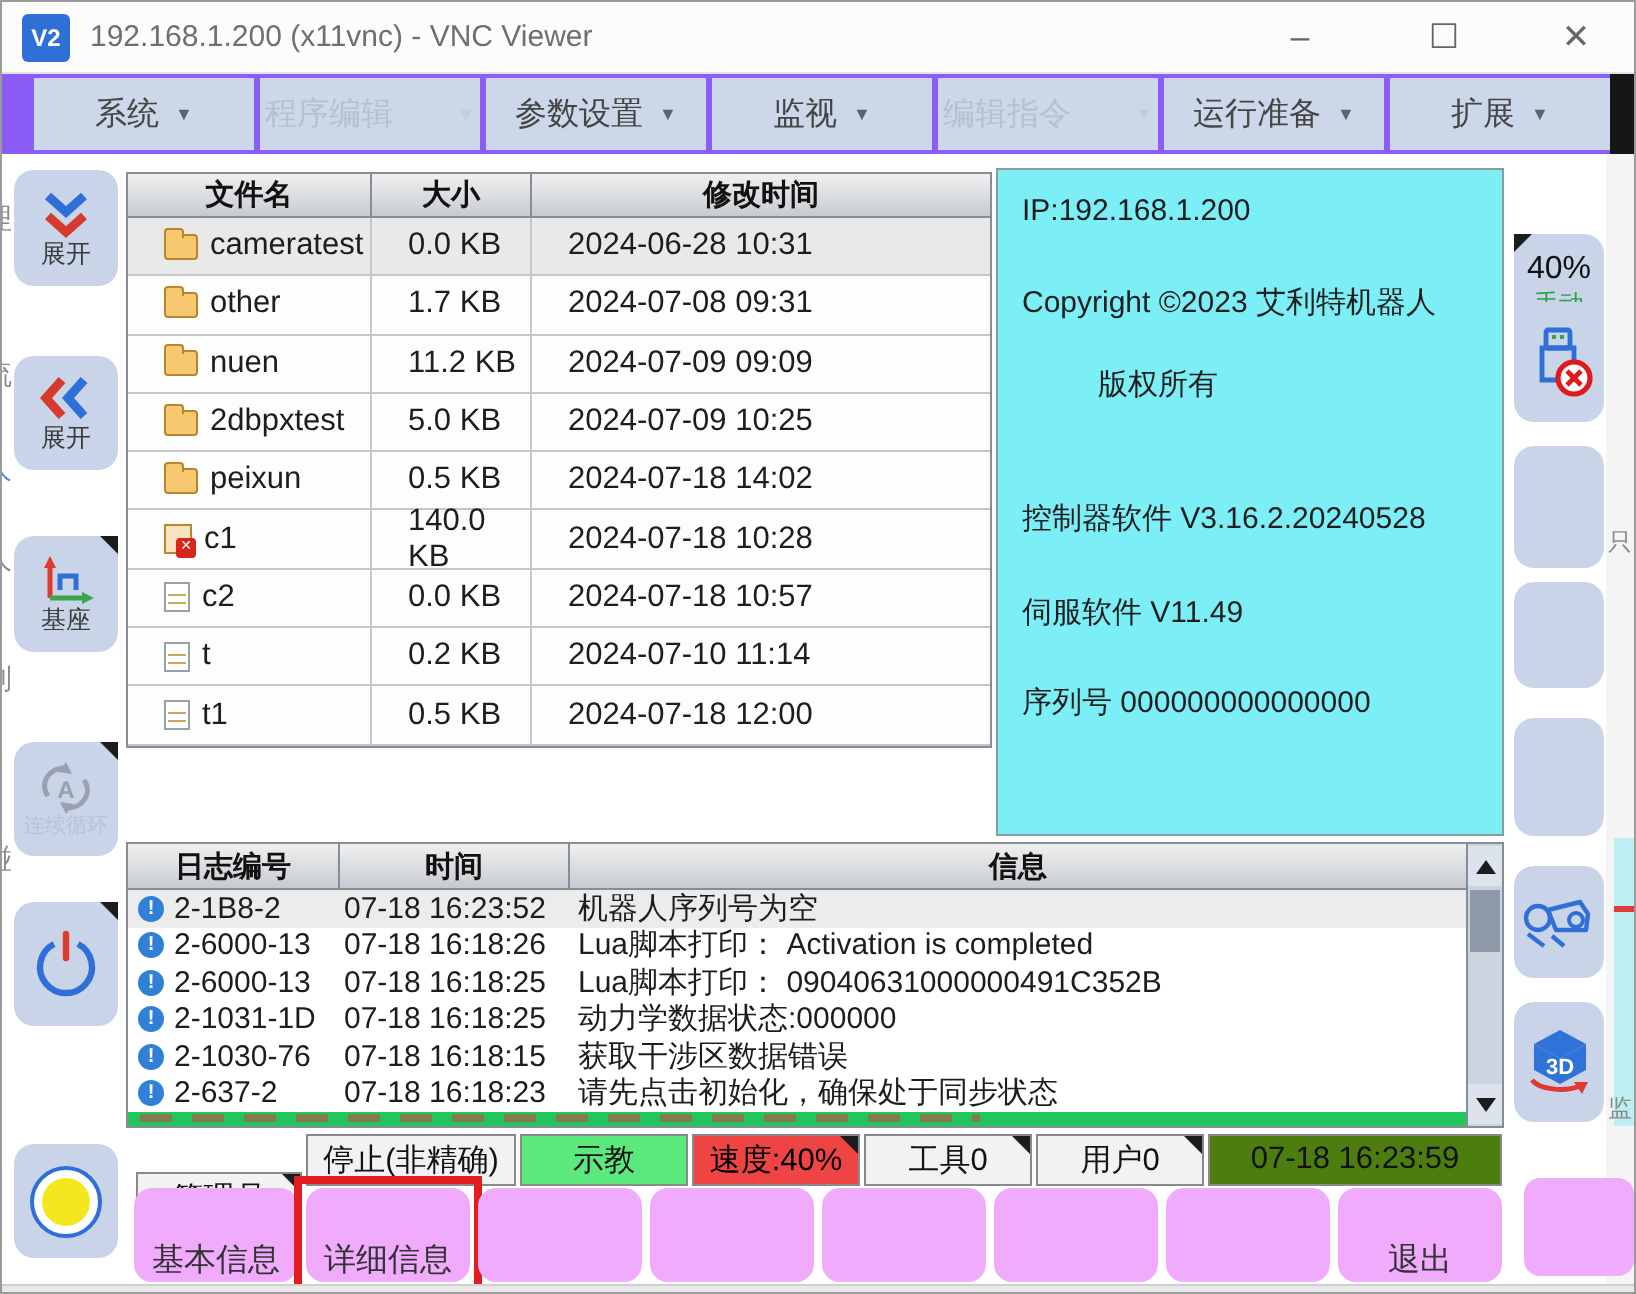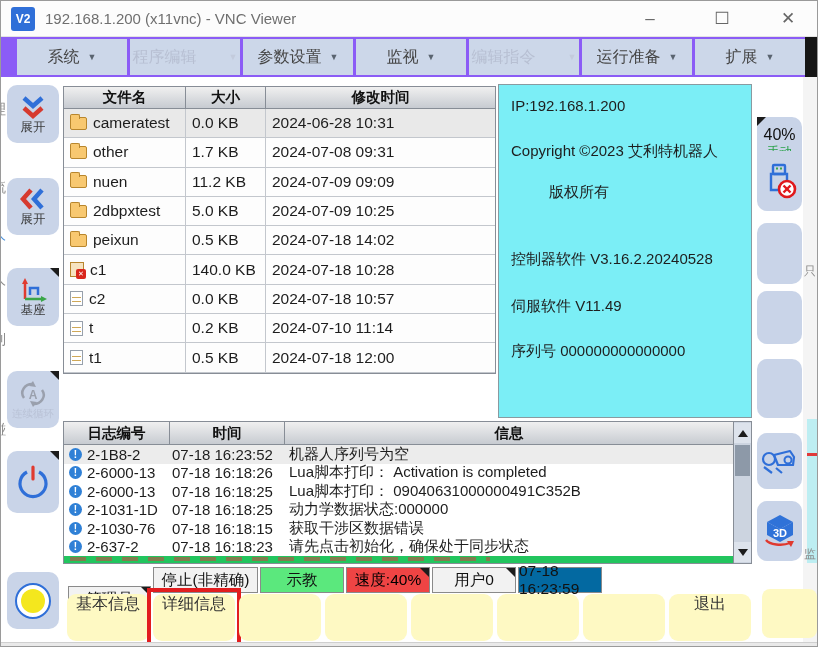--- a/index.html
+++ b/index.html
@@ -55,21 +55,21 @@
   #right-edge span:nth-of-type(2){ top:469px; }
 
   
   #file-table { position:absolute; left:62px; top:85px; width:433px; height:288px; border:1px solid #878d96; background:#fdfdfd; }
   .thead { display:flex; height:22px; background:linear-gradient(#f0f0f0,#c7cbd1); border-bottom:1px solid #878d96; font-weight:bold; font-size:14.5px; color:#111; }
   .thead > div { display:flex; align-items:center; justify-content:center; border-right:1px solid #878d96; }
   .thead > div:last-child { border-right:none; }
   .fc-name { width:122px; } .fc-size { width:80px; } .fc-time { flex:1; }
   .frow { display:flex; height:29.3px; font-size:15.5px; color:#1d1d1d; border-bottom:1px solid #c3c7cd; background:#fdfdfd; }
   .frow:first-of-type { background:#e9e9e9; }
-  .frow > div { display:flex; align-items:center; border-right:1px solid #c3c7cd; padding-left:6px; }
+  .frow > div { display:flex; align-items:center; border-right:1px solid #c3c7cd; padding-left:18px; }
   .frow > div:last-child { border-right:none; }
   .ficon { display:inline-block; width:17px; height:13px; margin-right:6px; position:relative; flex:none; }
   .icon-folder { background:#f8c870; border:1px solid #b8862d; border-radius:2px; }
   .icon-folder::before { content:''; position:absolute; left:-1px; top:-4px; width:8px; height:4px; background:#f8c870; border:1px solid #b8862d; border-bottom:none; border-radius:2px 2px 0 0; }
   .icon-doc { width:13px; height:15px; background:#fff; border:1px solid #97a0ab;
       background-image:repeating-linear-gradient(to bottom, transparent 0 3px, #cfa857 3px 4px); background-size:9px 100%; background-position:1px 2px; background-repeat:no-repeat; }
   .icon-file-x { width:14px; height:15px; background:#f6e3c0; border:1px solid #b8862d; }
   .icon-file-x::after { content:'✕'; position:absolute; right:-3px; bottom:-3px; width:10px; height:10px; background:#d9261c; color:#fff; font-size:7px; line-height:10px; text-align:center; border-radius:2px; }
 
   
@@ -119,25 +119,25 @@
   .st-item { position:relative; height:26px; background:#f2f2f2; border:1px solid #8a8a8a; font-size:15.5px; color:#111; display:flex; align-items:center; justify-content:center; }
   .st-item:nth-of-type(1){ width:83px;margin-top:19px; }
   .st-item:nth-of-type(2){ width:105px; }
   .st-item:nth-of-type(3){ width:84px; }
   .st-item:nth-of-type(4){ width:84px; }
   .st-item:nth-of-type(5){ width:84px; }
   .st-item:nth-of-type(6){ width:84px; }
   .st-item:nth-of-type(7){ width:147px; }
   .st-green { background:#5be87d; }
   .st-dark { background:#ef4444; color:#000; }
-  .st-time { background:#0369a1; }
+  .st-time { background:#4d7c0f; }
 
   
   #bottom-bar { position:absolute; left:66px; top:593px; display:flex; gap:4px; align-items:flex-start; }
-  .bbtn { position:relative; width:82px; height:47px; background:#fef9c3; border-radius:9px; font-size:16px; color:#333; display:flex; align-items:flex-start; justify-content:center; }
+  .bbtn { position:relative; width:82px; height:47px; background:#f0abfc; border-radius:9px; font-size:16px; color:#333; display:flex; align-items:flex-end; justify-content:center; }
   .bb-red::after { content:''; position:absolute; left:-6px; right:-6px; top:-6px; bottom:-6px; border:4px solid #e21d1f; }
   .bb-right { width:55px; height:49px; margin-top:-5px; margin-left:7px; border-radius:8px; }
   #bottom-sliver { position:absolute; left:0; top:641px; width:818px; height:6px; background:#e9e9e9; border-top:1px solid #cfcfcf; }
 </style>
 </head>
 <body>
 
 <div id="screen">
 
   <div id="titlebar">
@@ -483,20 +483,23 @@
       </div>
 
       <div class="st-item st-green">
         <span>示教</span>
       </div>
 
       <div class="st-item st-dark corner-tr">
         <span>速度:40%</span>
       </div>
 
+      <div class="st-item st-plain corner-tr">
+        <span>工具0</span>
+      </div>
 
       <div class="st-item st-plain corner-tr">
         <span>用户0</span>
       </div>
 
       <div class="st-item st-time">
         <span>07-18 16:23:59</span>
       </div>
     </div>
 

